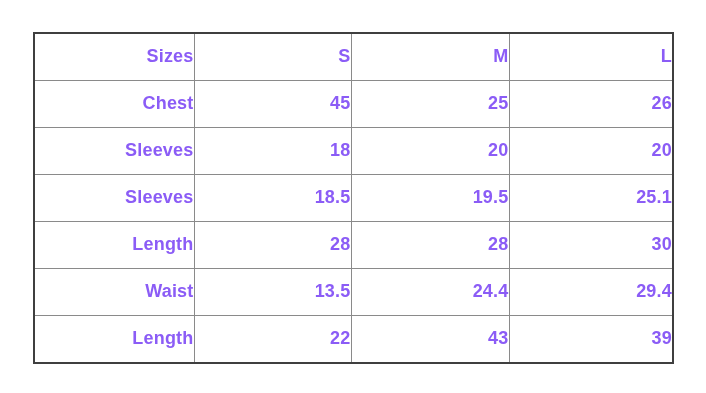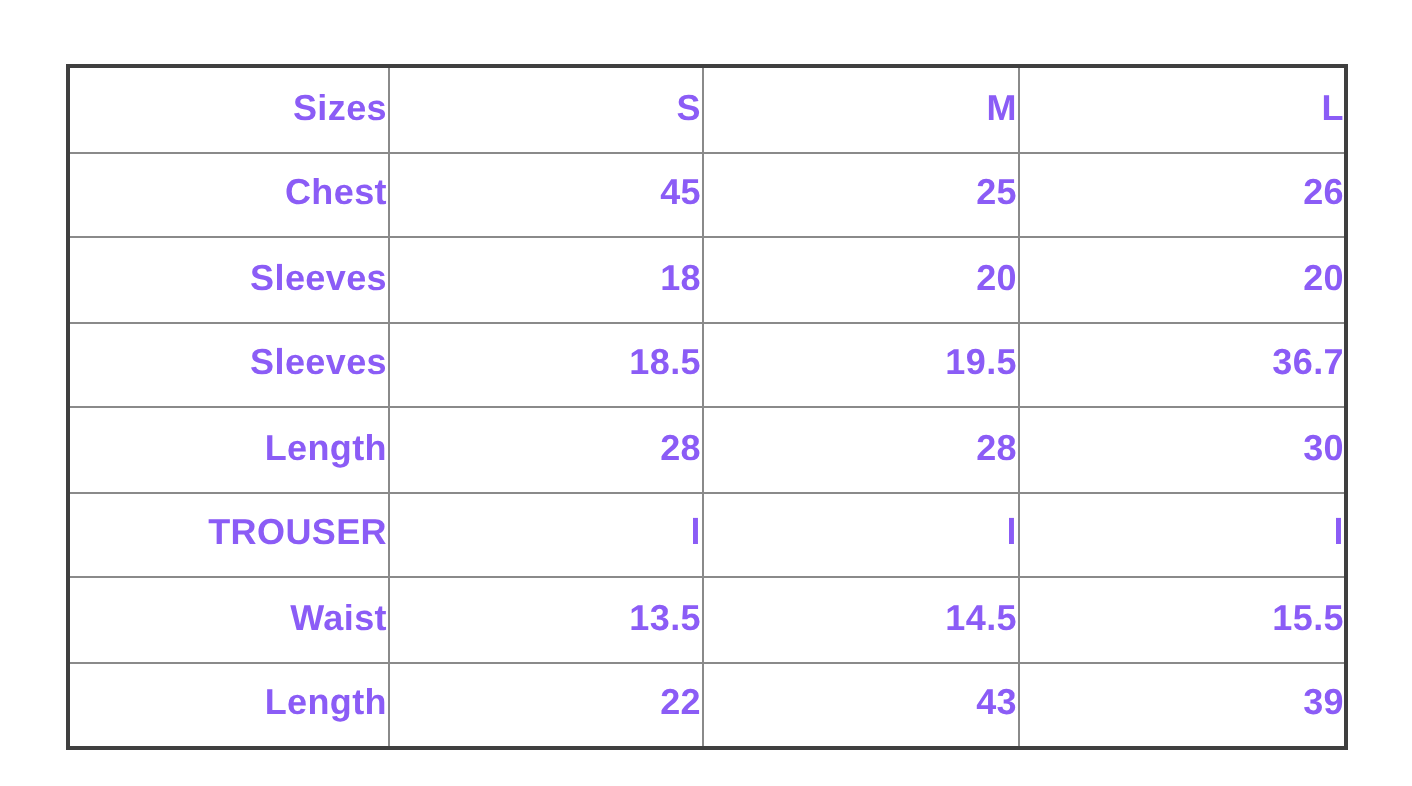--- a/index.html
+++ b/index.html
@@ -85,39 +85,33 @@
       <tr>
         <td>Sleeves</td>
         <td>18</td>
         <td>20</td>
         <td>20</td>
       </tr>
       <tr>
         <td>Sleeves</td>
         <td>18.5</td>
         <td>19.5</td>
-        <td>36.7</td>
+        <td>25.1</td>
       </tr>
       <tr>
         <td>Length</td>
         <td>28</td>
         <td>28</td>
         <td>30</td>
       </tr>
       <tr>
-        <td>TROUSER</td>
-        <td class="cell-divider">l</td>
-        <td class="cell-divider">l</td>
-        <td class="cell-divider">l</td>
-      </tr>
-      <tr>
         <td>Waist</td>
         <td>13.5</td>
-        <td>14.5</td>
-        <td>15.5</td>
+        <td>24.4</td>
+        <td>29.4</td>
       </tr>
       <tr>
         <td>Length</td>
         <td>22</td>
         <td>43</td>
         <td>39</td>
       </tr>
     </tbody>
   </table>
 </div>

